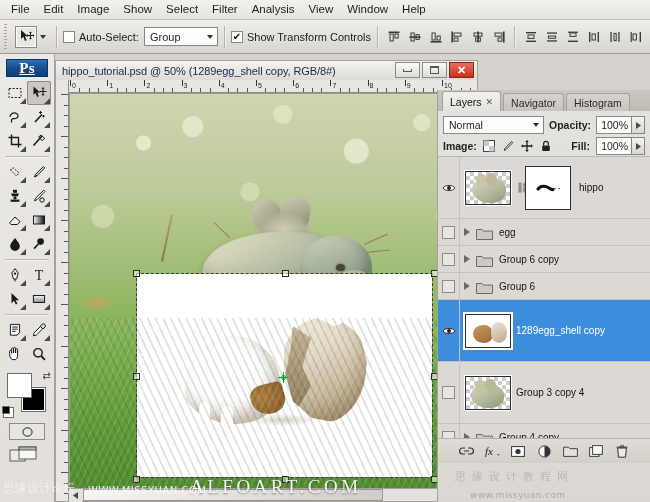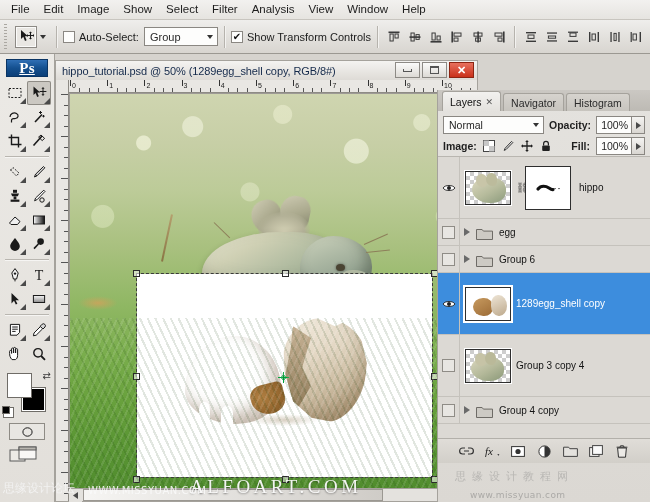--- a/index.html
+++ b/index.html
@@ -1088,20 +1088,32 @@
           </div>
           <span class="disc-tri"></span>
           <span class="folder-ico">
             <svg width="17" height="13" viewBox="0 0 17 13">
                 <path d="M.5 2.5 h5.6 l1.3 1.6 H16.5 V12.5 H.5z" fill="#cdcac4" stroke="#6e6b66"></path>
               </svg>
           </span>
           <span class="layer-name">egg</span>
         </div>
 
+        <div class="layer-row">
+          <div class="eye-cell">
+            <span class="eyebox"></span>
+          </div>
+          <span class="disc-tri"></span>
+          <span class="folder-ico">
+            <svg width="17" height="13" viewBox="0 0 17 13">
+                <path d="M.5 2.5 h5.6 l1.3 1.6 H16.5 V12.5 H.5z" fill="#cdcac4" stroke="#6e6b66"></path>
+              </svg>
+          </span>
+          <span class="layer-name">Group 6 copy</span>
+        </div>
 
         <div class="layer-row">
           <div class="eye-cell">
             <span class="eyebox"></span>
           </div>
           <span class="disc-tri"></span>
           <span class="folder-ico">
             <svg width="17" height="13" viewBox="0 0 17 13">
                 <path d="M.5 2.5 h5.6 l1.3 1.6 H16.5 V12.5 H.5z" fill="#cdcac4" stroke="#6e6b66"></path>
               </svg>

